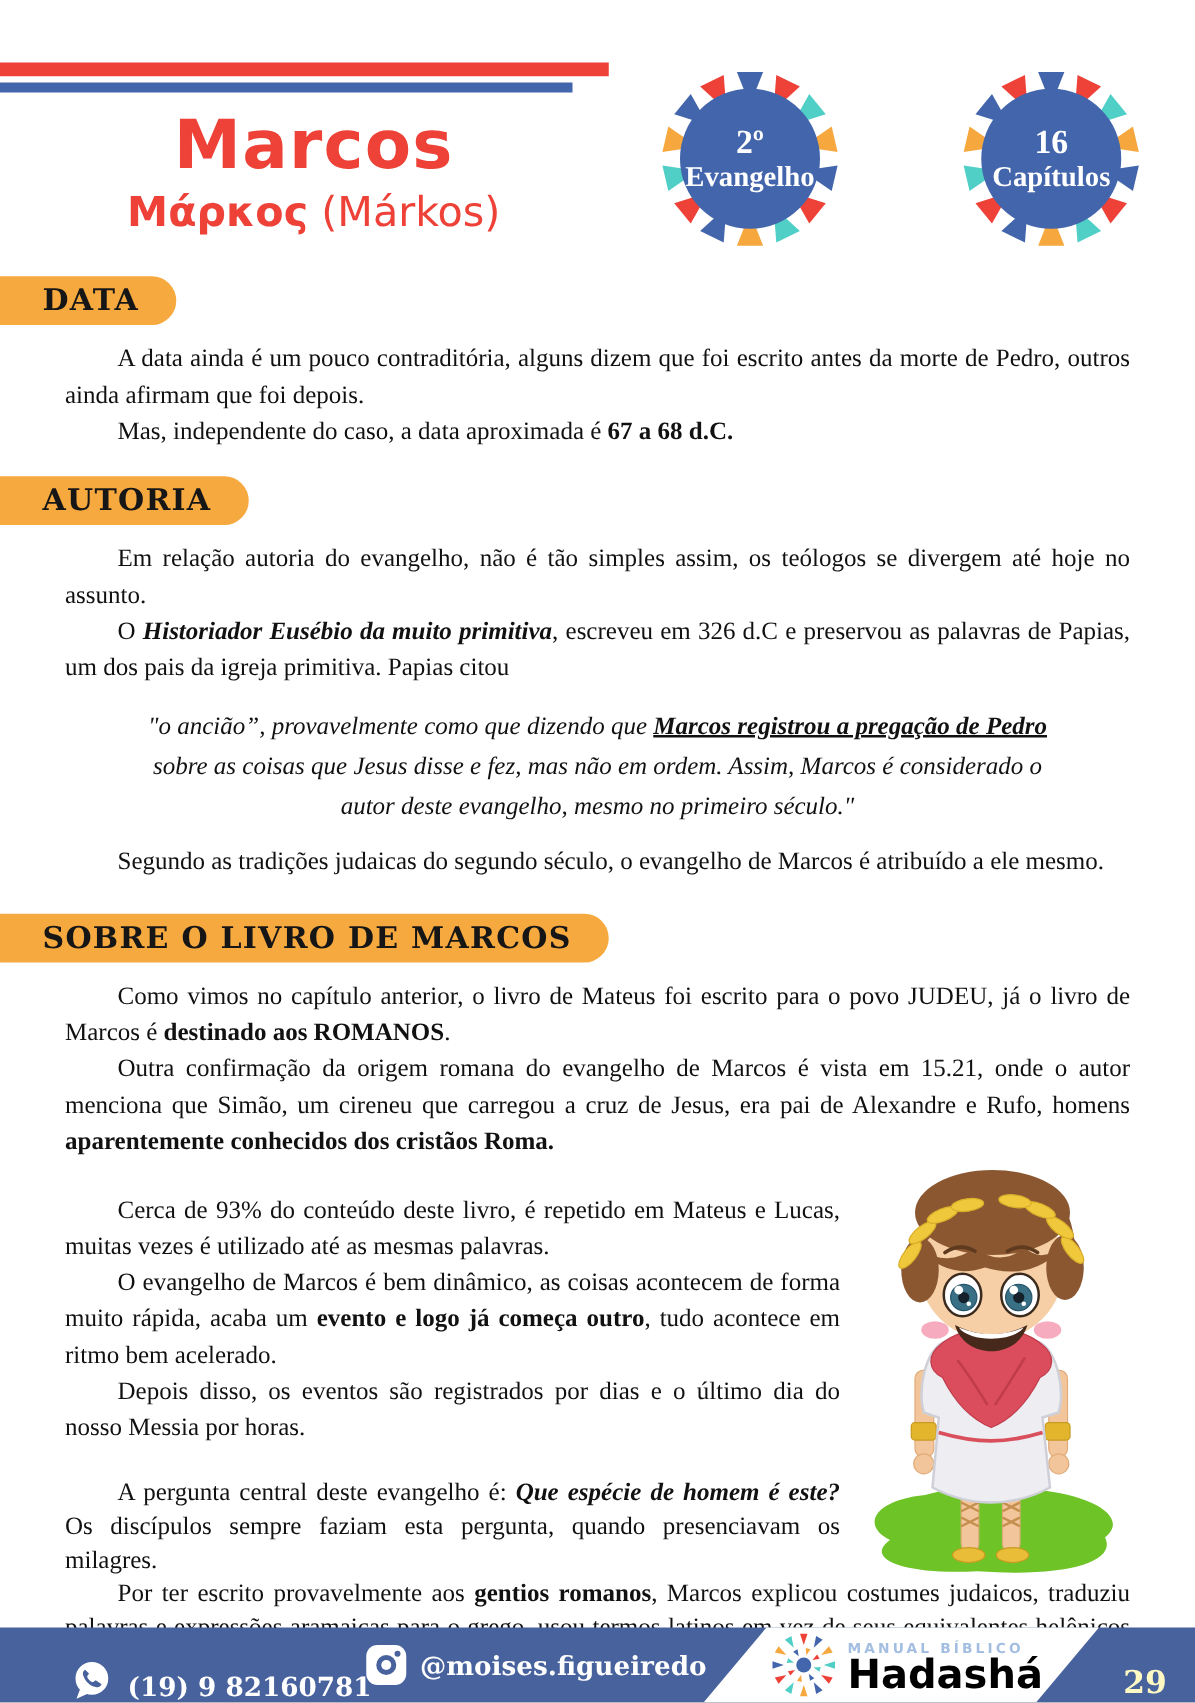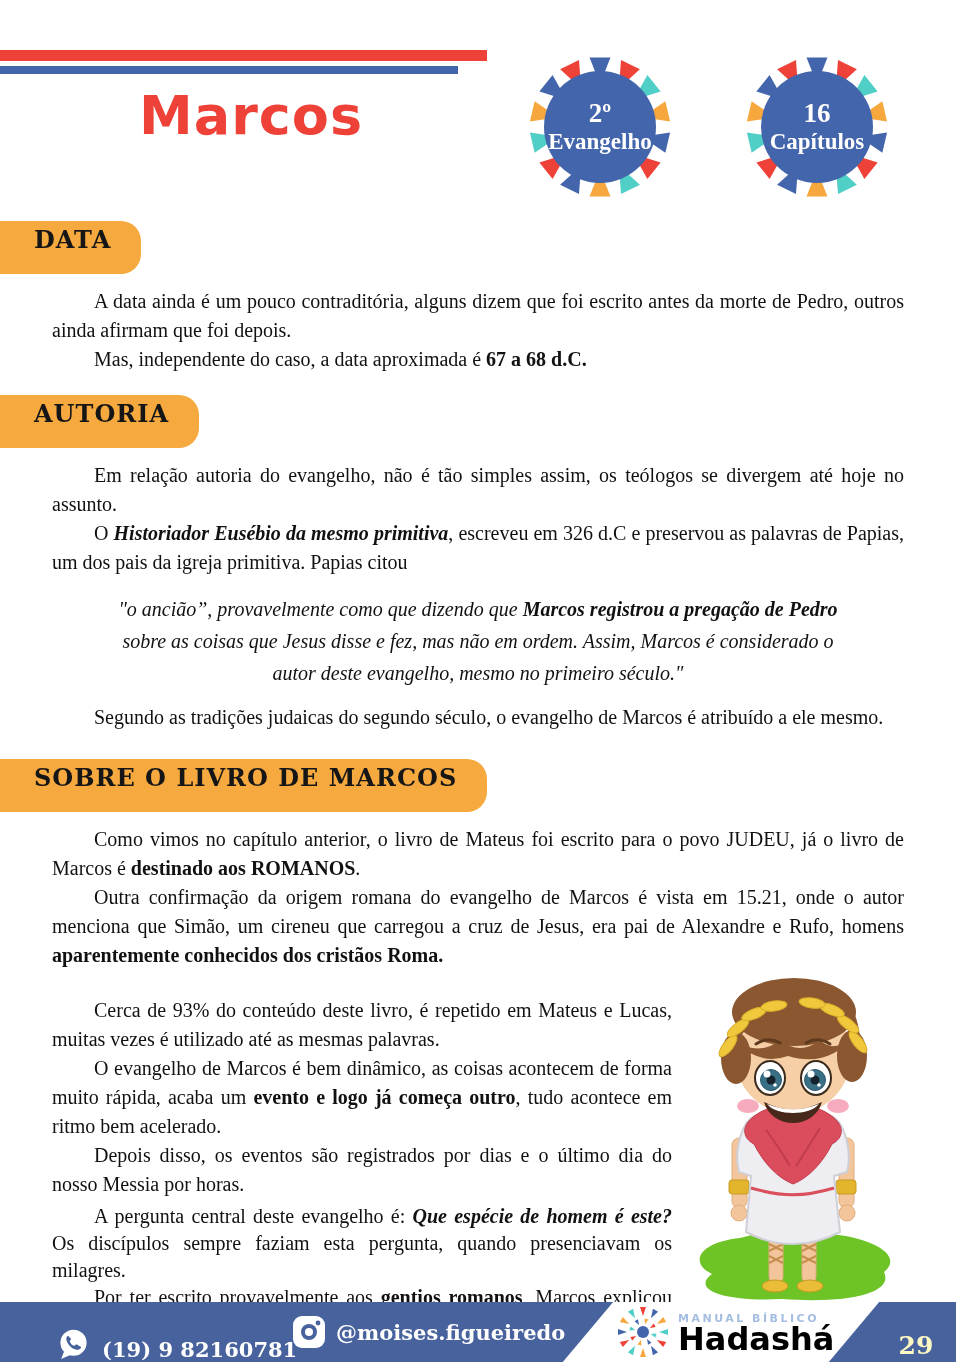--- a/index.html
+++ b/index.html
@@ -23,48 +23,48 @@
     font-size:54px; line-height:56px; color:var(--red); letter-spacing:1px;
   }
   .subtitle{
     margin-top:6px; font-family:"DejaVu Sans", sans-serif;
     font-size:33px; color:var(--red);
   }
   .subtitle .greek{font-weight:bold;}
   .subtitle .latin{font-weight:normal;}
   .badge{position:absolute; width:152px; height:152px; top:51px;}
   .badge.b1{left:524px;}
-  .badge.b2{left:741px;}
+  .badge.b2{left:765px;}
   .badge .ring{position:absolute; inset:0;}
   .badge .disc{
     position:absolute; left:20px; top:20px; width:112px; height:112px;
     background:var(--blue); border-radius:50%;
     display:flex; flex-direction:column; align-items:center; justify-content:center;
     color:#fff; font-family:"Liberation Serif", serif; font-weight:bold; text-align:left;
   }
   .badge .disc .l1{font-size:27px; line-height:30px;}
   .badge .disc .l2{font-size:23px; line-height:28px;}
   
   .pill{
     display:inline-block; background:var(--orange);
-    border-radius:0 20px 20px 0; padding:4px 30px 20px 34px;
+    border-radius:0 20px 20px 0; padding:4px 30px 6px 34px;
     font-family:"DejaVu Serif", serif; font-weight:bold; font-size:24px;
     letter-spacing:1px; color:#161616;
   }
   .pill.m1{margin-top:11px;}
   .pill.m2{margin-top:21px;}
   .pill.m3{margin-top:27px;}
   
   .copy{padding:0 52px; margin-top:13px;}
   .copy p{
     margin:0; font-size:20px; line-height:29px; text-align:justify; text-indent:42px;
   }
   .copy p.gap{margin-top:26px;}
   .copy p.tight{line-height:27px;}
-  .copy p.tight.gap{margin-top:4px;}
+  .copy p.tight.gap{margin-top:24px;}
   .quote{
     margin:16px 62px 14px; font-size:20px; line-height:32px;
     font-style:italic; text-align:center;
   }
   .after-quote{margin-top:14px;} 
   
   .character{
     float:right; width:222px; height:332px;
     margin:-42px 0 6px 10px;
   }
@@ -101,20 +101,24 @@
 
 <div id="page">
 
   
   <div id="header">
     <div class="stripe red"></div>
     <div class="stripe blue"></div>
 
     <div class="title-block">
       <div class="title">Marcos</div>
+      <div class="subtitle">
+        <span class="greek">Μάρκος</span>
+        <span class="latin">(Márkos)</span>
+      </div>
     </div>
 
     <div class="badge b1">
       <svg class="ring" viewBox="0 0 152 152">
         <g>
           <polygon points="65.5,6.5 86.5,6.5 76,33" fill="#4365AC"></polygon>
           <polygon points="65.5,6.5 86.5,6.5 76,33" fill="#EE4137" transform="rotate(26 76 76)"></polygon>
           <polygon points="65.5,6.5 86.5,6.5 76,33" fill="#4FCFC6" transform="rotate(51 76 76)"></polygon>
           <polygon points="65.5,6.5 86.5,6.5 76,33" fill="#F6A83F" transform="rotate(77 76 76)"></polygon>
           <polygon points="65.5,6.5 86.5,6.5 76,33" fill="#4365AC" transform="rotate(103 76 76)"></polygon>
@@ -165,22 +169,22 @@
   <div class="pill m1">DATA</div>
   <div class="copy">
     <p><span>A data ainda é um pouco contraditória, alguns dizem que foi escrito antes da morte de Pedro, outros ainda afirmam que foi depois.</span></p>
     <p><span>Mas, independente do caso, a data aproximada é </span><span style="font-weight: bold;">67 a 68 d.C.</span></p>
   </div>
 
   
   <div class="pill m2">AUTORIA</div>
   <div class="copy">
     <p><span>Em relação autoria do evangelho, não é tão simples assim, os teólogos se divergem até hoje no assunto.</span></p>
-    <p><span>O </span><span style="font-weight: bold; font-style: italic;">Historiador Eusébio da mesmo primitiva</span><span>, escreveu em 326 d.C e preservou as palavras de Papias, um dos pais da igreja primitiva. Papias citou</span></p>
-    <div class="quote"><span style="font-style: italic;">"o ancião”, provavelmente como que dizendo que </span><span style="font-weight: bold; font-style: italic;">Marcos registrou a pregação de Pedro</span><span style="font-style: italic;"> sobre as coisas que Jesus disse e fez, mas não em ordem. Assim, Marcos é considerado o autor deste evangelho, mesmo no primeiro século."</span></div>
+    <p><span>O </span><span style="font-weight: bold; font-style: italic;">Historiador Eusébio da muito primitiva</span><span>, escreveu em 326 d.C e preservou as palavras de Papias, um dos pais da igreja primitiva. Papias citou</span></p>
+    <div class="quote"><span style="font-style: italic;">"o ancião”, provavelmente como que dizendo que </span><span style="font-weight: bold; font-style: italic; text-decoration: underline;">Marcos registrou a pregação de Pedro</span><span style="font-style: italic;"> sobre as coisas que Jesus disse e fez, mas não em ordem. Assim, Marcos é considerado o autor deste evangelho, mesmo no primeiro século."</span></div>
     <p class="after-quote"><span>Segundo as tradições judaicas do segundo século, o evangelho de Marcos é atribuído a ele mesmo.</span></p>
   </div>
 
   
   <div class="pill m3">SOBRE O LIVRO DE MARCOS</div>
   <div class="copy">
     <p><span>Como vimos no capítulo anterior, o livro de Mateus foi escrito para o povo JUDEU, já o livro de Marcos é </span><span style="font-weight: bold;">destinado aos ROMANOS</span><span>.</span></p>
     <p><span>Outra confirmação da origem romana do evangelho de Marcos é vista em 15.21, onde o autor menciona que Simão, um cireneu que carregou a cruz de Jesus, era pai de Alexandre e Rufo, homens </span><span style="font-weight: bold;">aparentemente conhecidos dos cristãos Roma.</span></p>
 
     <figure class="character" style="margin-block:0;">

